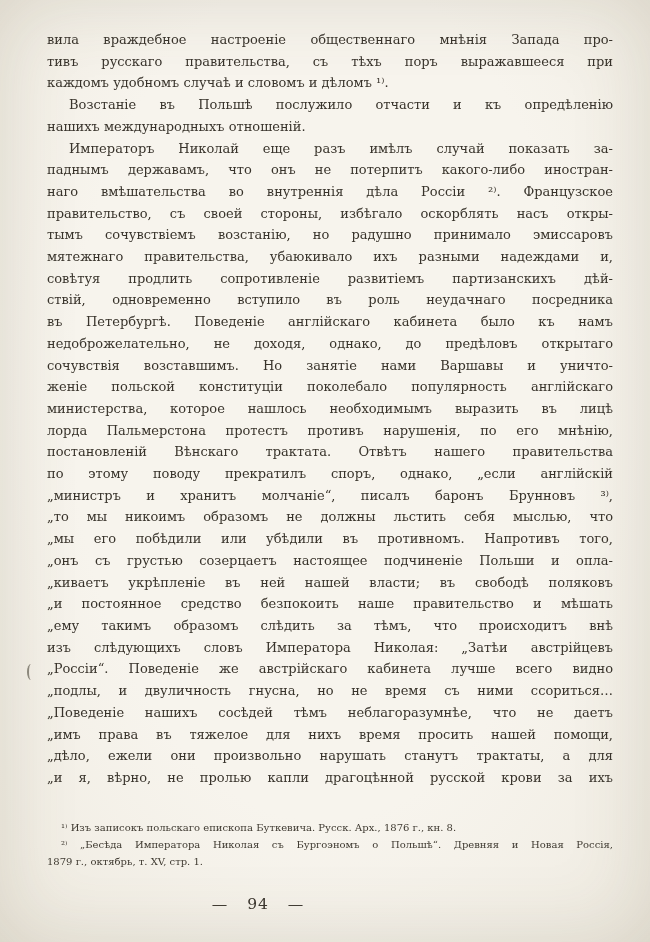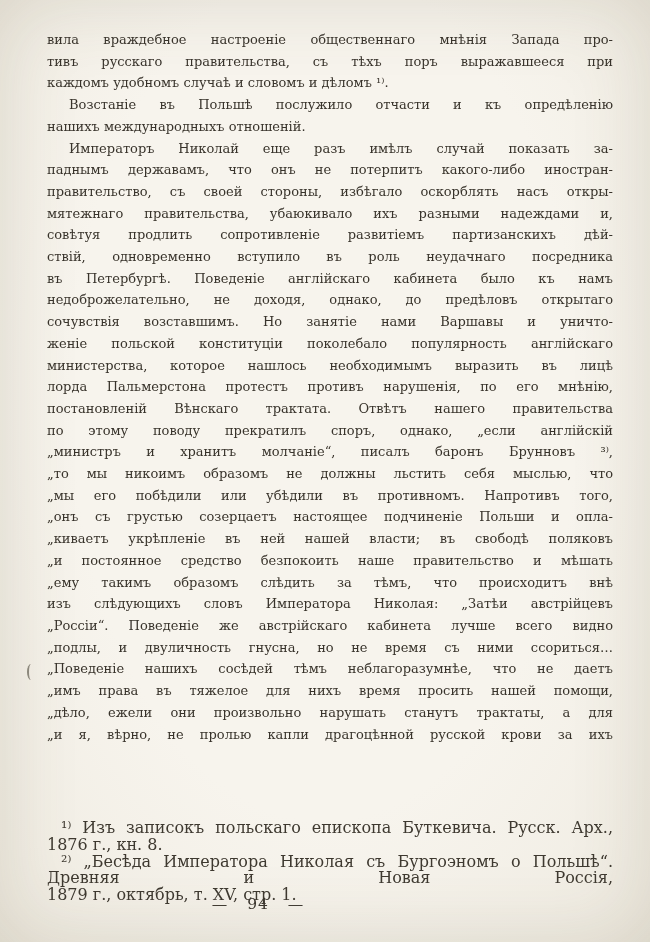--- a/index.html
+++ b/index.html
@@ -33,21 +33,21 @@
       text-align: justify;
       color: #38332b;
     }
     .footnotes {
       position: absolute;
       left: 47px;
       top: 820px;
       width: 566px;
     }
     .fline {
-      font-size: 16px;
+      font-size: 10px;
       line-height: 16.8px;
       text-align: justify;
       color: #3e3930;
     }
     .just { text-align-last: justify; }
     .nojust { text-align-last: left; }
     .line.indent { text-indent: 22px; }
     .fline.indent { text-indent: 14px; }
     .footer {
       position: absolute;
@@ -75,21 +75,23 @@
 
 <div class="page">
   <div class="body-text">
       <div class="line just">вила враждебное настроеніе общественнаго мнѣнія Запада про-</div>
       <div class="line just">тивъ русскаго правительства, съ тѣхъ поръ выражавшееся при</div>
       <div class="line nojust">каждомъ удобномъ случаѣ и словомъ и дѣломъ ¹⁾.</div>
       <div class="line indent just">Возстаніе въ Польшѣ послужило отчасти и къ опредѣленію</div>
       <div class="line nojust">нашихъ международныхъ отношеній.</div>
       <div class="line indent just">Императоръ Николай еще разъ имѣлъ случай показать за-</div>
       <div class="line just">паднымъ державамъ, что онъ не потерпитъ какого-либо иностран-</div>
+      <div class="line just">наго вмѣшательства во внутреннія дѣла Россіи ²⁾. Французское</div>
       <div class="line just">правительство, съ своей стороны, избѣгало оскорблять насъ откры-</div>
+      <div class="line just">тымъ сочувствіемъ возстанію, но радушно принимало эмиссаровъ</div>
       <div class="line just">мятежнаго правительства, убаюкивало ихъ разными надеждами и,</div>
       <div class="line just">совѣтуя продлить сопротивленіе развитіемъ партизанскихъ дѣй-</div>
       <div class="line just">ствій, одновременно вступило въ роль неудачнаго посредника</div>
       <div class="line just">въ Петербургѣ. Поведеніе англійскаго кабинета было къ намъ</div>
       <div class="line just">недоброжелательно, не доходя, однако, до предѣловъ открытаго</div>
       <div class="line just">сочувствія возставшимъ. Но занятіе нами Варшавы и уничто-</div>
       <div class="line just">женіе польской конституціи поколебало популярность англійскаго</div>
       <div class="line just">министерства, которое нашлось необходимымъ выразить въ лицѣ</div>
       <div class="line just">лорда Пальмерстона протестъ противъ нарушенія, по его мнѣнію,</div>
       <div class="line just">постановленій Вѣнскаго трактата. Отвѣтъ нашего правительства</div>

